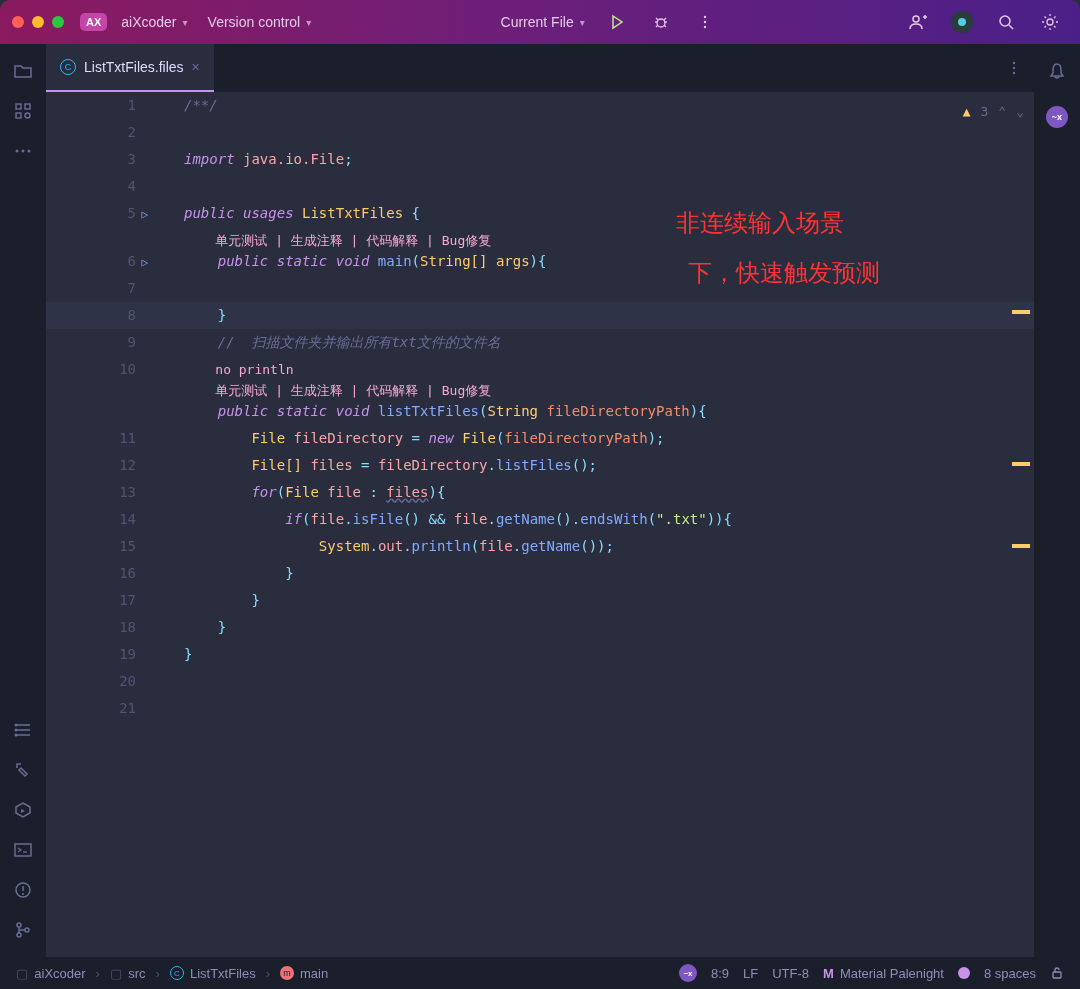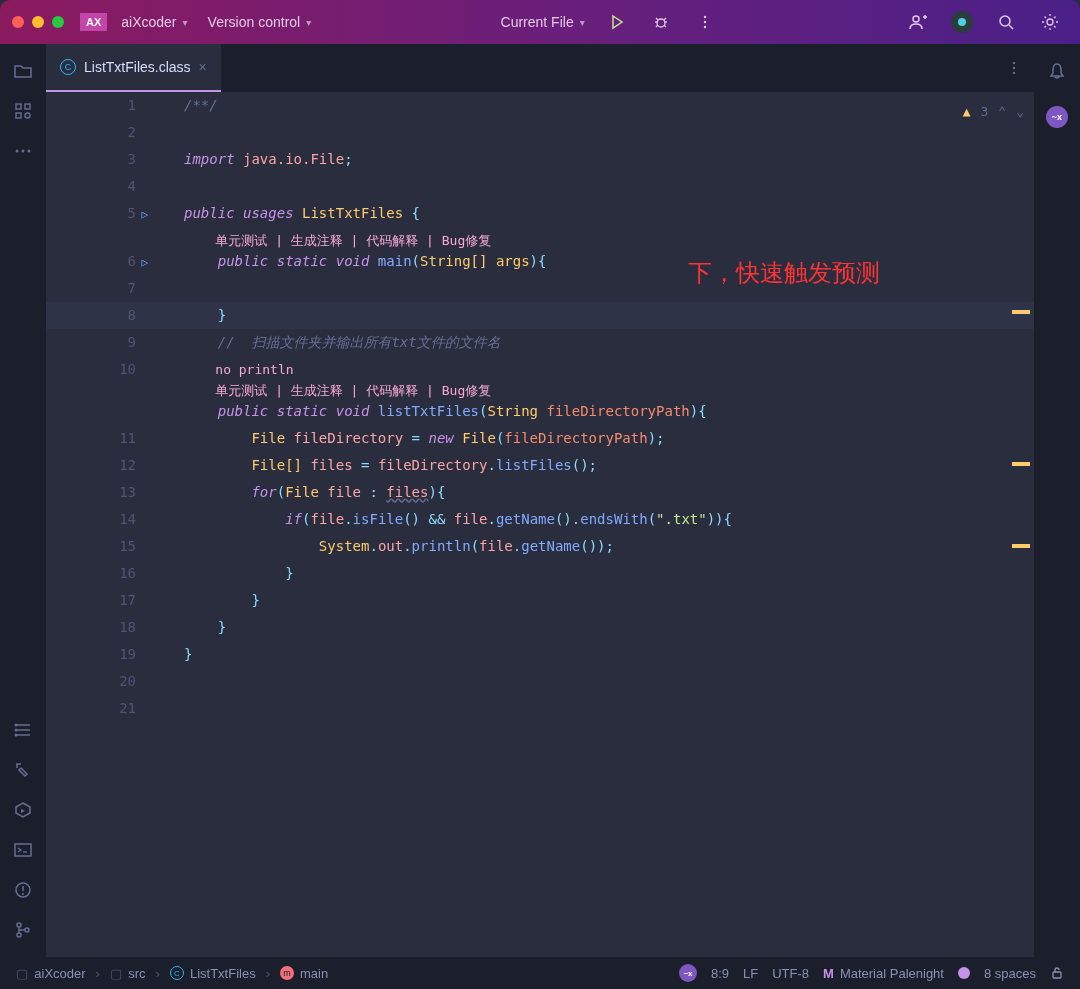--- a/index.html
+++ b/index.html
@@ -25,21 +25,21 @@
 .traffic-light { width: 12px; height: 12px; border-radius: 50%; }
 .tl-red { background: #ff5f57; }
 .tl-yellow { background: #febc2e; }
 .tl-green { background: #28c840; }
 .ax-badge {
   background: #c445a8;
   color: #fff;
   font-weight: bold;
   font-size: 11px;
   padding: 3px 6px;
-  border-radius: 0;
+  border-radius: 5px;
 }
 .tb-item {
   color: #e4c9e8;
   font-size: 14px;
   display: flex;
   align-items: center;
   gap: 4px;
   padding: 4px 6px;
   cursor: pointer;
 }
@@ -379,21 +379,21 @@
             <path d="M6 7 L6 13 M6 10 L12 10" stroke="currentColor" stroke-width="1.5"></path>
           </svg>
       </div>
     </div>
   </div>
 
   <div class="editor-area">
     <div class="tab-row">
       <div class="tab">
         <span class="tab-icon">C</span>
-        <span>ListTxtFiles.class</span>
+        <span>ListTxtFiles.files</span>
         <span class="tab-close">×</span>
       </div>
       <div class="tab-spacer"></div>
       <div class="tab-more">
         <svg width="16" height="16" viewBox="0 0 16 16">
             <circle cx="8" cy="3" r="1.2" fill="currentColor"></circle>
             <circle cx="8" cy="8" r="1.2" fill="currentColor"></circle>
             <circle cx="8" cy="13" r="1.2" fill="currentColor"></circle>
           </svg>
       </div>
@@ -458,20 +458,21 @@
         <div class="code-line">        <span class="cls">File[]</span><span class="ident"> files </span><span class="punct">= </span><span class="ident">fileDirectory</span><span class="punct">.</span><span class="fn">listFiles</span><span class="punct">();</span></div>
         <div class="code-line">        <span class="kw">for</span><span class="punct">(</span><span class="cls">File</span><span class="ident"> file </span><span class="punct">: </span><span class="ident underline">files</span><span class="punct">){</span></div>
         <div class="code-line">            <span class="kw">if</span><span class="punct">(</span><span class="ident">file</span><span class="punct">.</span><span class="fn">isFile</span><span class="punct">()</span><span class="punct"> &amp;&amp; </span><span class="ident">file</span><span class="punct">.</span><span class="fn">getName</span><span class="punct">().</span><span class="fn">endsWith</span><span class="punct">(</span><span class="str">".txt"</span><span class="punct">)){</span></div>
         <div class="code-line">                <span class="cls">System</span><span class="punct">.</span><span class="ident field">out</span><span class="punct">.</span><span class="fn">println</span><span class="punct">(</span><span class="ident">file</span><span class="punct">.</span><span class="fn">getName</span><span class="punct">());</span></div>
         <div class="code-line">            <span class="punct">}</span></div>
         <div class="code-line">        <span class="punct">}</span></div>
         <div class="code-line">    <span class="punct">}</span></div>
         <div class="code-line"><span class="punct">}</span></div>
         <div class="code-line"></div>
 
+        <div class="overlay-text" style="top:118px;left:520px">非连续输入场景</div>
         <div class="overlay-text" style="top:168px;left:532px">下，快速触发预测</div>
       </div>
     </div>
   </div>
 
   <div class="right-rail">
     <div class="rail-item">
       <svg width="20" height="20" viewBox="0 0 20 20">
           <path d="M10 3 Q14 3 14 9 L14 12 L16 15 L4 15 L6 12 L6 9 Q6 3 10 3 Z" fill="none" stroke="currentColor" stroke-width="1.5"></path>
           <path d="M8 15 Q8 17 10 17 Q12 17 12 15" fill="none" stroke="currentColor" stroke-width="1.5"></path>

